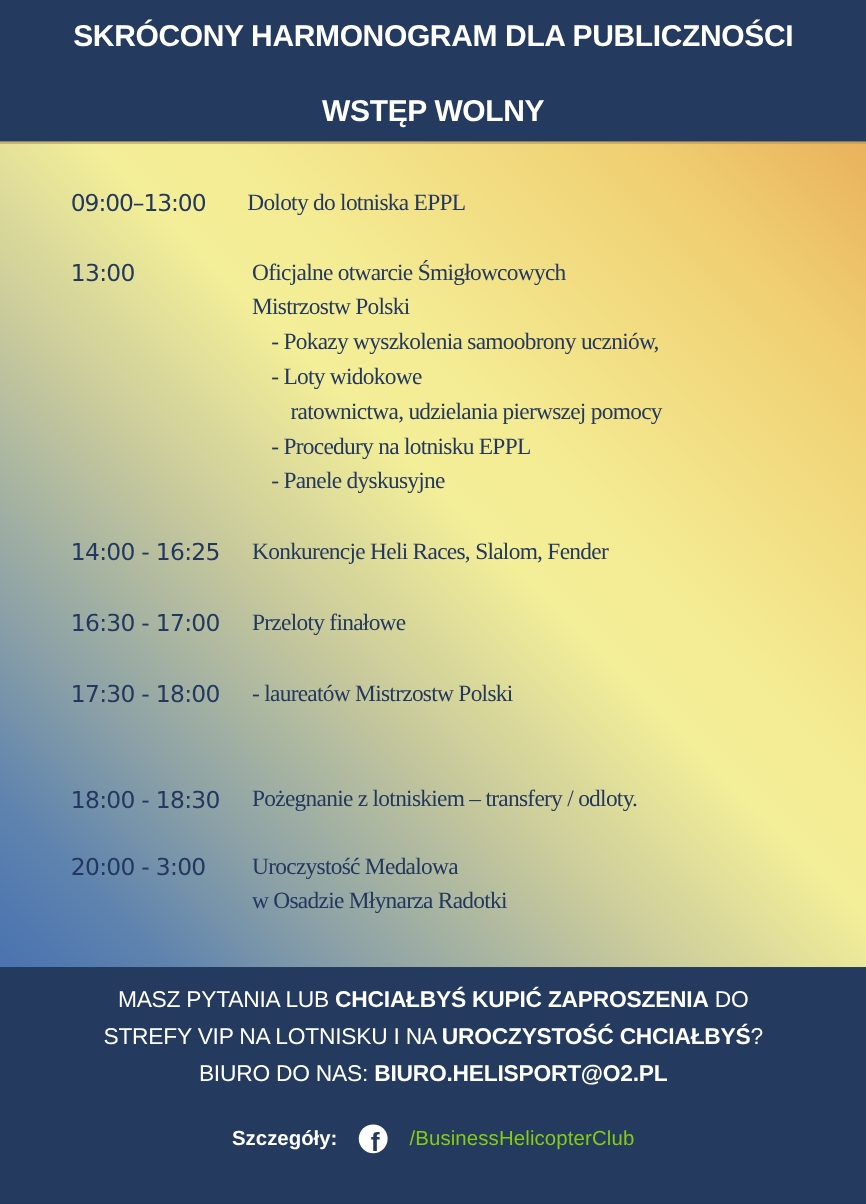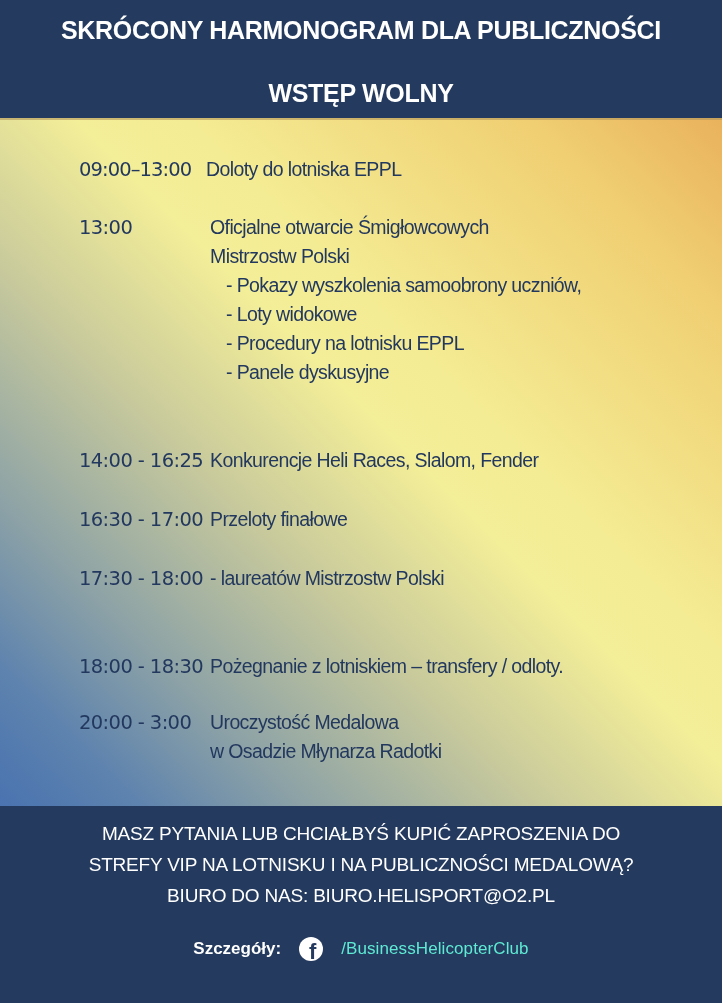--- a/index.html
+++ b/index.html
@@ -25,44 +25,44 @@
         linear-gradient(225deg, #e9b25c 0%, #f0cf72 14%, #f4ec94 38%, #f3ee98 46%, #c7c99c 62%, #8ea3a6 78%, #5e83ae 90%, #4a73b0 100%);
       color: #23385e;
     }
     .schedule::after {
       content: ""; position: absolute; left: 0; right: 0; top: 0; height: 2px;
       background: rgba(180,150,90,0.6);
     }
     .row { position: absolute; left: 0; width: 722px; }
     .time {
       position: absolute; left: 59px; font-family: "DejaVu Sans", sans-serif;
-      font-size: 19.5px; line-height: 29px; letter-spacing: -0.6px; margin-left: 20px;
+      font-size: 19.5px; line-height: 29px; letter-spacing: -0.6px;
     }
     .desc {
-      position: absolute; left: 210px; font-family: Liberation Sans, sans-serif;
+      position: absolute; left: 210px; font-family: Liberation Serif, serif;
       font-size: 19.5px; line-height: 29px; letter-spacing: -0.6px; white-space: nowrap;
     }
     .desc .sub { padding-left: 16px; }
     .desc .sub2 { padding-left: 32px; }
     .footer {
       position: absolute; left: 0; top: 806px; width: 722px; height: 197px;
       background: #243a5e; color: #ffffff; text-align: center;
     }
     .footer .q {
       font-size: 19px; line-height: 31px; letter-spacing: -0.2px;
     }
-    .footer .q b { font-weight: 400; }
+    .footer .q b { font-weight: 700; }
     .footer .qwrap { padding-top: 12px; }
     .details {
       position: absolute; left: 0; width: 722px; top: 131px;
       display: flex; justify-content: center; align-items: center; gap: 18px;
       font-size: 17px;
     }
     .details .lbl { font-weight: 700; }
-    .details .link { font-weight: 400; color: #5eead4; letter-spacing: 0.1px; }
+    .details .link { font-weight: 400; color: #84cc16; letter-spacing: 0.1px; }
     .fb {
       width: 24px; height: 24px; border-radius: 50%; background: #ffffff;
       display: inline-flex; align-items: flex-end; justify-content: center; overflow: hidden;
     }
     .fb span {
       color: #243a5e; font-weight: 700; font-size: 22px; line-height: 22px;
       font-family: "Liberation Sans", sans-serif; margin-left: 3px; margin-bottom: -2px;
     }
   </style>
 </head>
@@ -84,20 +84,21 @@
       </div>
     </div>
 
     <div class="row" style="top:95px">
       <div class="time">13:00</div>
       <div class="desc">
         <div>Oficjalne otwarcie Śmigłowcowych</div>
         <div>Mistrzostw Polski</div>
         <div class="sub">- Pokazy wyszkolenia samoobrony uczniów,</div>
         <div class="sub">- Loty widokowe</div>
+        <div class="sub2">ratownictwa, udzielania pierwszej pomocy</div>
         <div class="sub">- Procedury na lotnisku EPPL</div>
         <div class="sub">- Panele dyskusyjne</div>
       </div>
     </div>
 
     <div class="row" style="top:328px">
       <div class="time">14:00 - 16:25</div>
       <div class="desc">
         <div>Konkurencje Heli Races, Slalom, Fender</div>
       </div>
@@ -132,21 +133,21 @@
       </div>
     </div>
   </div>
 
   <div class="footer">
     <div class="qwrap">
       <div class="q">
         <span>MASZ PYTANIA LUB </span><b>CHCIAŁBYŚ KUPIĆ ZAPROSZENIA</b><span> DO</span>
       </div>
       <div class="q">
-        <span>STREFY VIP NA LOTNISKU I NA </span><b>PUBLICZNOŚCI MEDALOWĄ</b><span>?</span>
+        <span>STREFY VIP NA LOTNISKU I NA </span><b>UROCZYSTOŚĆ CHCIAŁBYŚ</b><span>?</span>
       </div>
       <div class="q">
         <span>BIURO DO NAS: </span><b>BIURO.HELISPORT@O2.PL</b>
       </div>
     </div>
     <div class="details">
       <span class="lbl">Szczegóły:</span>
       <span class="fb">
           <span>f</span>
         </span>

